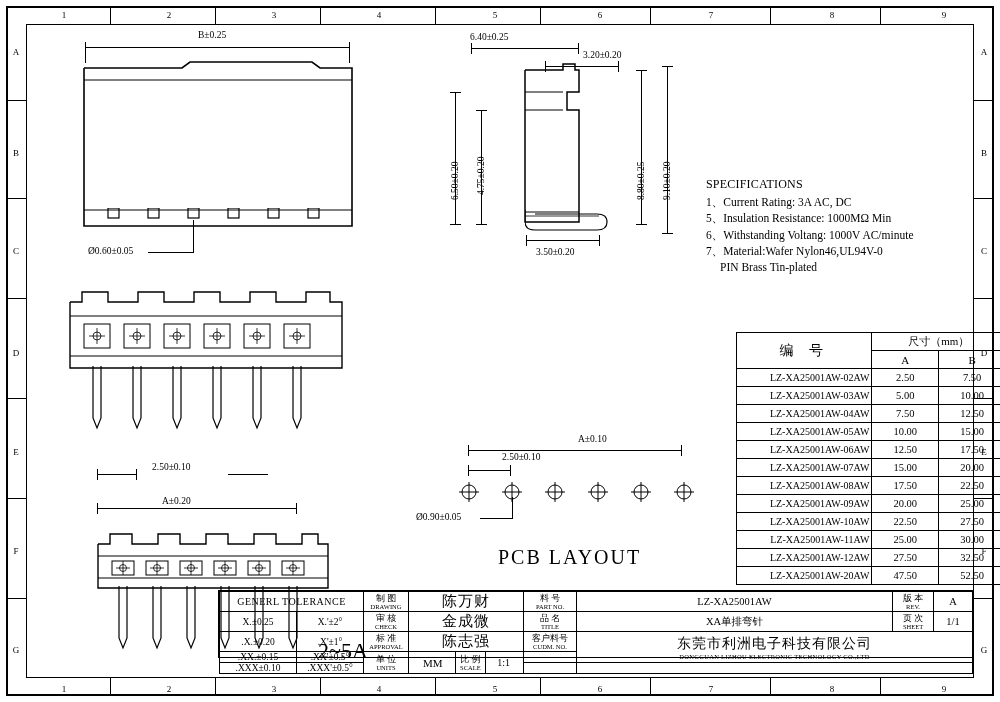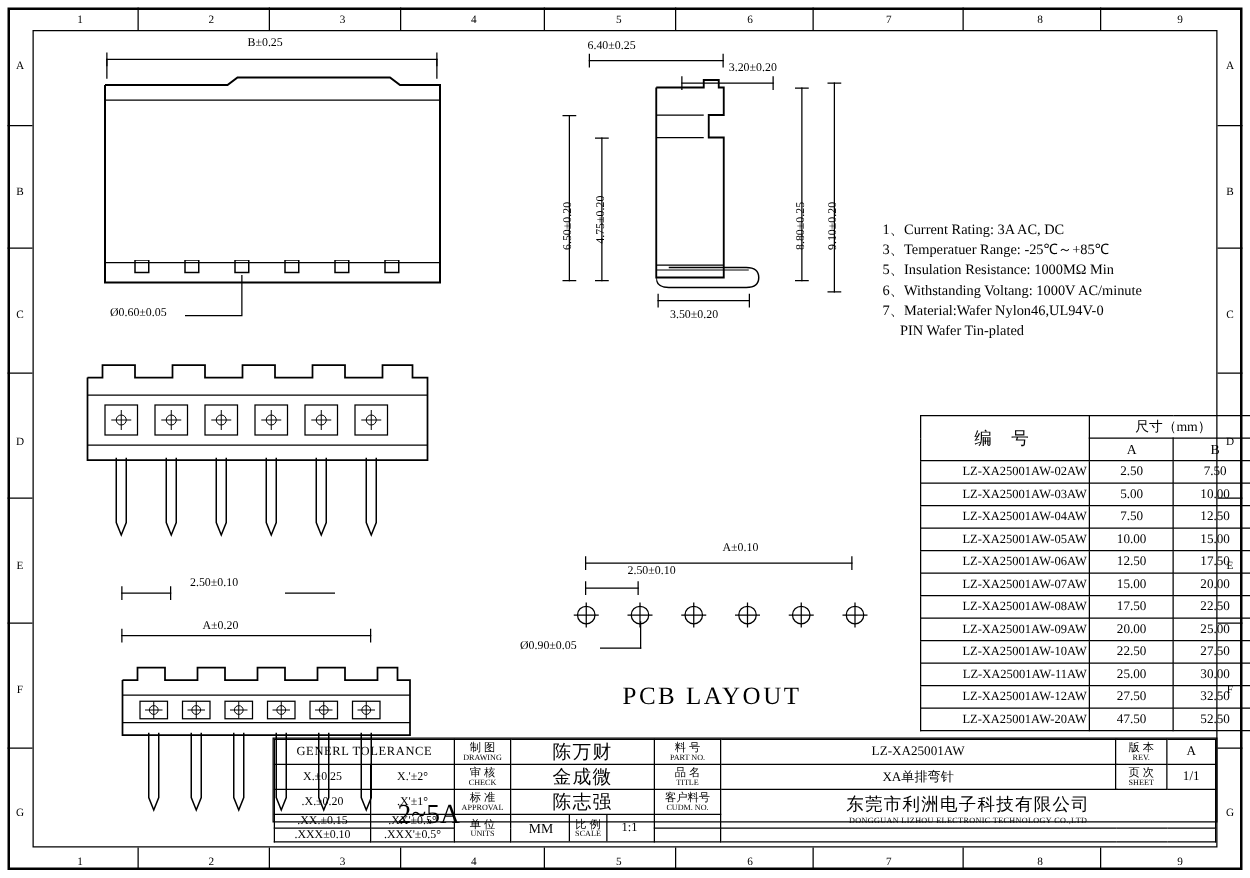--- a/index.html
+++ b/index.html
@@ -354,26 +354,26 @@
         <path d="M95,0 L95,52 L99,62 L103,52 L103,0"></path>
         <path d="M129,0 L129,52 L133,62 L137,52 L137,0"></path>
         <path d="M163,0 L163,52 L167,62 L171,52 L171,0"></path>
         <path d="M197,0 L197,52 L201,62 L205,52 L205,0"></path>
       </g>
     </svg>
     <div id="amp-label">2~5A</div>
   </div>
 
   <div id="specs">
+    <div class="sp-title">SPECIFICATIONS</div>
     <div class="sp-line">1、Current Rating: 3A AC, DC</div>
-    <div class="sp-line">3、Temperatuer Range: -25℃～+85℃</div>
     <div class="sp-line">5、Insulation Resistance: 1000MΩ Min</div>
     <div class="sp-line">6、Withstanding Voltang: 1000V AC/minute</div>
     <div class="sp-line">7、Material:Wafer Nylon46,UL94V-0</div>
-    <div class="sp-line sp-ind">PIN Wafer Tin-plated</div>
+    <div class="sp-line sp-ind">PIN Brass Tin-plated</div>
   </div>
 
   <table id="sizetable">
     <tbody>
         <tr>
       <td rowspan="2" class="hdr-num">编    号</td>
       <td colspan="2" class="hdr-mm">尺寸（mm）</td>
     </tr>
     <tr>
       <td class="hdr-ab">A</td>

